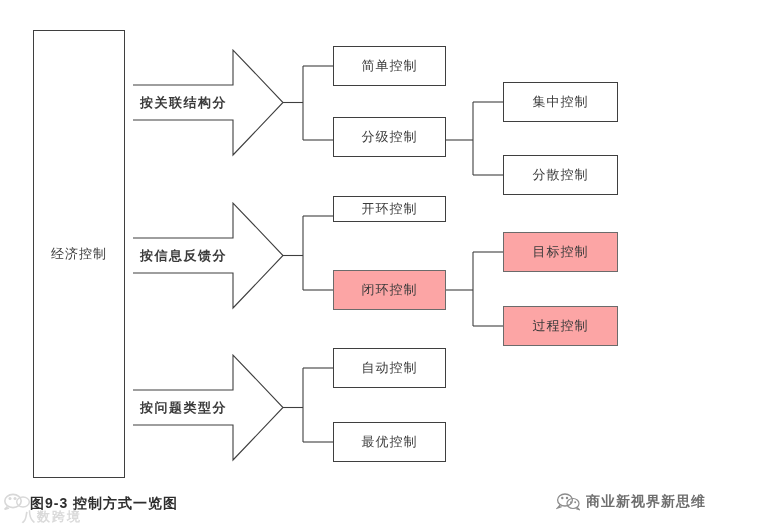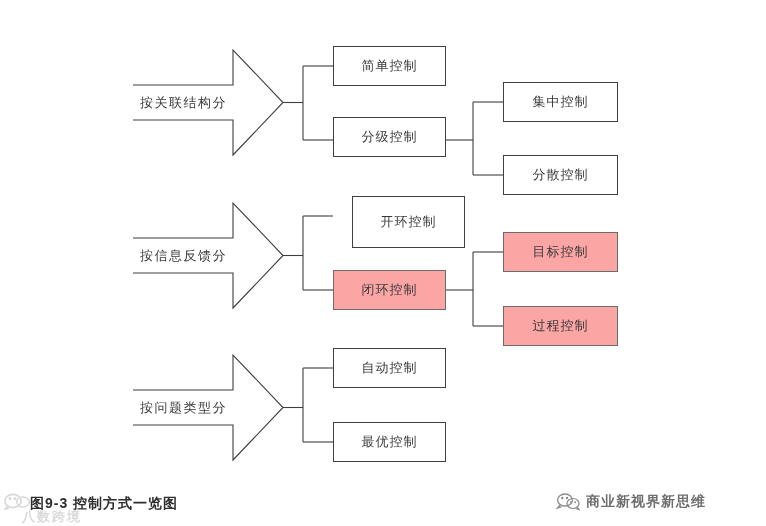--- a/index.html
+++ b/index.html
@@ -52,21 +52,21 @@
     font-size: 13px;
     color: #3a3a3a;
     letter-spacing: 1px;
   }
   .arrow-label {
     position: absolute;
     font-size: 13px;
     color: #3a3a3a;
     letter-spacing: 1.5px;
     white-space: nowrap;
-    font-weight: 400;
+    font-weight: 700;
   }
   .caption {
     position: absolute;
     font-size: 14px;
     color: #2e2e2e;
     letter-spacing: 1px;
     white-space: nowrap;
     font-weight: 600;
   }
   .brand {
@@ -147,39 +147,42 @@
       <path d="M 133,390 L 233,390 L 233,355 L 283,407.5 L 233,460 L 233,425 L 133,425" fill="#ffffff" stroke="#3f3f3f" stroke-width="1.1" stroke-linejoin="miter"></path>
     </g>
     <g>
       <line x1="283" y1="407.5" x2="303" y2="407.5" stroke="#3f3f3f" stroke-width="1.1"></line>
       <line x1="303" y1="368" x2="303" y2="442" stroke="#3f3f3f" stroke-width="1.1"></line>
       <line x1="303" y1="368" x2="333" y2="368" stroke="#3f3f3f" stroke-width="1.1"></line>
       <line x1="303" y1="442" x2="333" y2="442" stroke="#3f3f3f" stroke-width="1.1"></line>
     </g>
   </svg>
 
+  <div class="root-box" style="left:33px; top:30px; width:92px; height:448px;">
+    <span>经济控制</span>
+  </div>
 
   <div class="arrow-label" style="left:140px; top:94px;">按关联结构分</div>
   <div class="arrow-label" style="left:140px; top:247px;">按信息反馈分</div>
   <div class="arrow-label" style="left:140px; top:399px;text-align:right;">按问题类型分</div>
 
   <div class="node-box" style="left:333px; top:46px; width:113px; height:40px;">
     <span>简单控制</span>
   </div>
   <div class="node-box" style="left:333px; top:117px; width:113px; height:40px;">
     <span>分级控制</span>
   </div>
   <div class="node-box" style="left:503px; top:82px; width:115px; height:40px;">
     <span>集中控制</span>
   </div>
   <div class="node-box" style="left:503px; top:155px; width:115px; height:40px;">
     <span>分散控制</span>
   </div>
 
-  <div class="node-box" style="left:352px; top:196px; width:113px; height:52px;">
+  <div class="node-box" style="left:333px; top:196px; width:113px; height:26px;">
     <span>开环控制</span>
   </div>
   <div class="node-box shaded" style="left:333px; top:270px; width:113px; height:40px;">
     <span>闭环控制</span>
   </div>
   <div class="node-box shaded" style="left:503px; top:232px; width:115px; height:40px;">
     <span>目标控制</span>
   </div>
   <div class="node-box shaded" style="left:503px; top:306px; width:115px; height:40px;">
     <span>过程控制</span>

